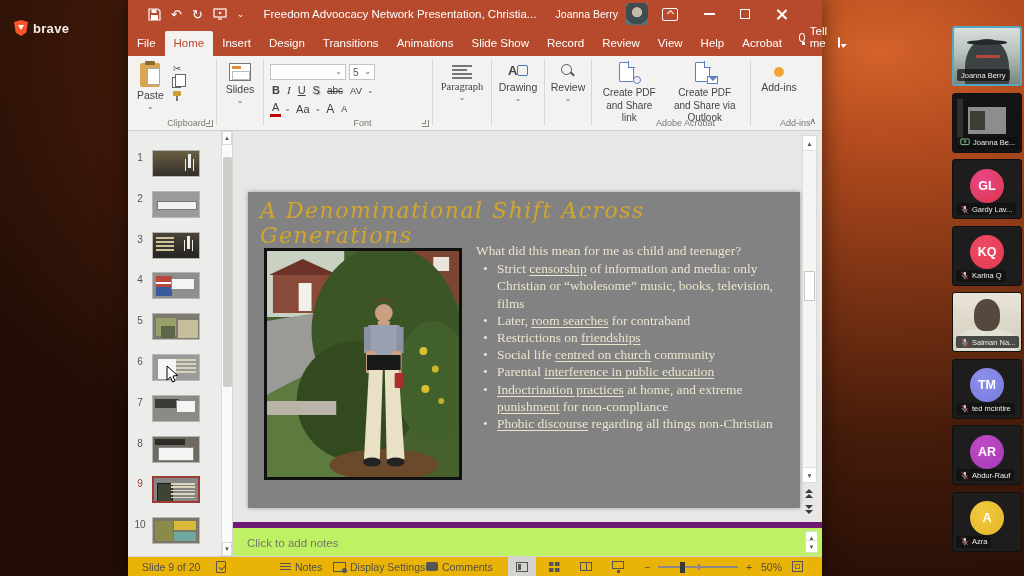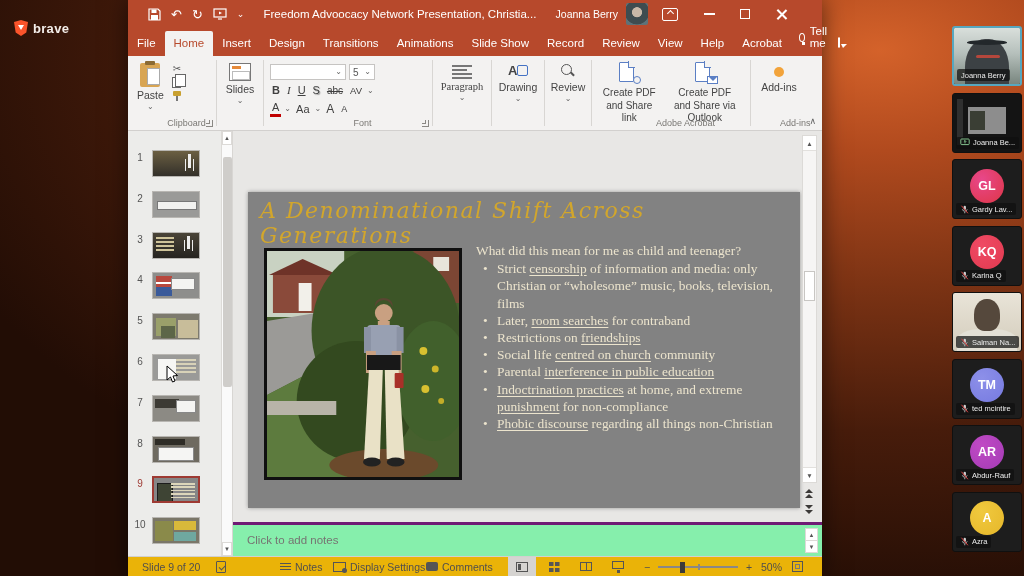--- a/index.html
+++ b/index.html
@@ -184,21 +184,21 @@
     display:flex;align-items:center;justify-content:center;font-size:6.5px;color:#555;}
   .vscroll .sb.bot{bottom:0;top:auto;border-top:1px solid #e2e0dd;border-bottom:none;}
   .vscroll .vthumb{position:absolute;left:1px;width:11px;top:135px;height:30px;background:#fff;border:1px solid #c8c6c3;}
   .dblbtn{position:absolute;right:7px;width:12px;height:13px;display:flex;flex-direction:column;
     align-items:center;justify-content:center;gap:1px;}
   .tri-up,.tri-dn{width:0;height:0;border-left:4.5px solid transparent;border-right:4.5px solid transparent;}
   .tri-up{border-bottom:4.5px solid #3c3a38;}
   .tri-dn{border-top:4.5px solid #3c3a38;}
 
   
-  .notes{position:absolute;left:105px;right:0;bottom:0;height:34px;background:#86efac;border-top:3px solid #701a75;}
+  .notes{position:absolute;left:105px;right:0;bottom:0;height:34px;background:#bef264;border-top:6px solid #701a75;}
   .notes-text{position:absolute;left:14px;top:9px;font-size:11.5px;color:#767472;}
   .notes-scroll{position:absolute;right:4px;top:3px;width:13px;bottom:3px;}
   .notes-scroll .sb{position:absolute;left:0;width:100%;height:13px;background:#fff;border:1px solid #dcdad7;
     display:flex;align-items:center;justify-content:center;font-size:6px;color:#555;}
 
   
   .status{position:absolute;left:0;bottom:0;right:0;height:20px;background:#eab308;border-top:1px solid #d2d0ce;
     font-size:10.5px;color:#514f4d;}
   .status .item{position:absolute;top:0;height:19px;display:flex;align-items:center;gap:4px;}
   .viewbtn{position:absolute;top:0;width:28px;height:19px;display:flex;align-items:center;justify-content:center;}

